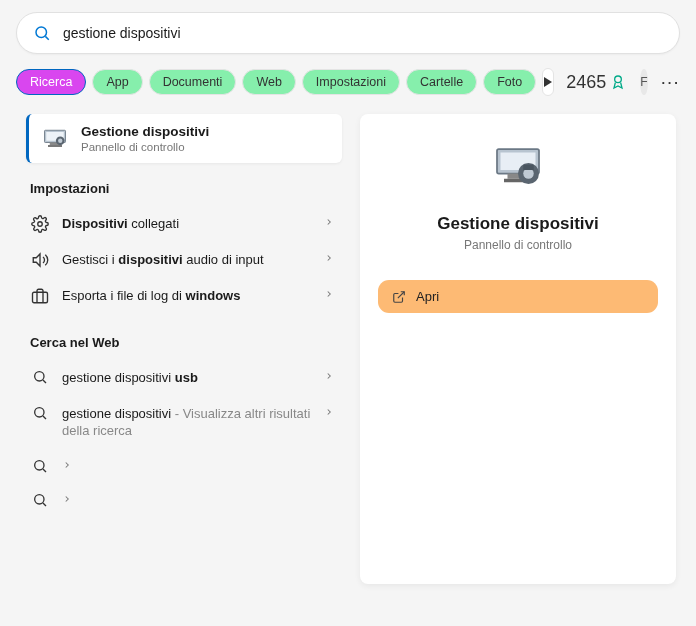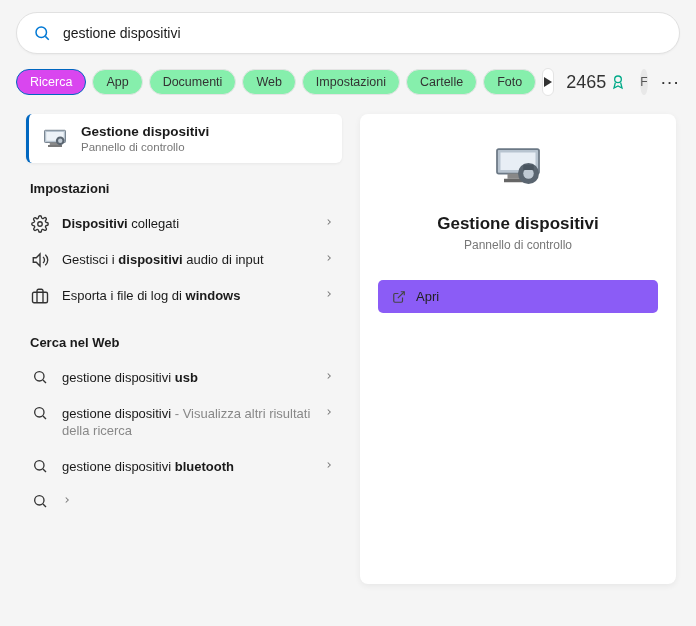--- a/index.html
+++ b/index.html
@@ -114,22 +114,22 @@
     border-radius: 4px;
   }
   .result-row .ico { width: 20px; display:flex; justify-content:center; color:#444; }
   .result-row .label { flex: 1; font-size: 13px; color: #1a1a1a; line-height: 1.35; }
   .result-row .label .muted { color: #888; }
   .result-row .chev { color: #888; }
   .preview-icon { display: flex; justify-content: center; margin-bottom: 16px; }
   .preview-title { text-align: center; font-size: 17px; font-weight: 600; margin-bottom: 4px; }
   .preview-sub { text-align: center; font-size: 12px; color: #777; margin-bottom: 28px; }
   .open-btn {
-    background: #8b5cf6;
-    border-radius: 5px;
+    background: #fdba74;
+    border-radius: 11px;
     padding: 9px 14px;
     display: flex;
     align-items: center;
     gap: 10px;
     font-size: 13px;
     color: #222;
     cursor: pointer;
   }
   b { font-weight: 600; }
 </style>
@@ -252,21 +252,20 @@
                 <polyline points="9 18 15 12 9 6"></polyline>
               </svg></span>
           </div>
           <div class="result-row">
             <span class="ico">
               <svg width="16" height="16" viewBox="0 0 24 24" fill="none" stroke="#333" stroke-width="2">
                 <circle cx="11" cy="11" r="7"></circle>
                 <line x1="21" y1="21" x2="16.5" y2="16.5"></line>
               </svg>
             </span>
-            <span class="label">gestione dispositivi <b>bluetooth</b></span>
             <span class="chev"><svg width="10" height="10" viewBox="0 0 24 24" fill="none" stroke="#777" stroke-width="2.5">
                 <polyline points="9 18 15 12 9 6"></polyline>
               </svg></span>
           </div>
           <div class="result-row">
             <span class="ico">
               <svg width="16" height="16" viewBox="0 0 24 24" fill="none" stroke="#333" stroke-width="2">
                 <circle cx="11" cy="11" r="7"></circle>
                 <line x1="21" y1="21" x2="16.5" y2="16.5"></line>
               </svg>

